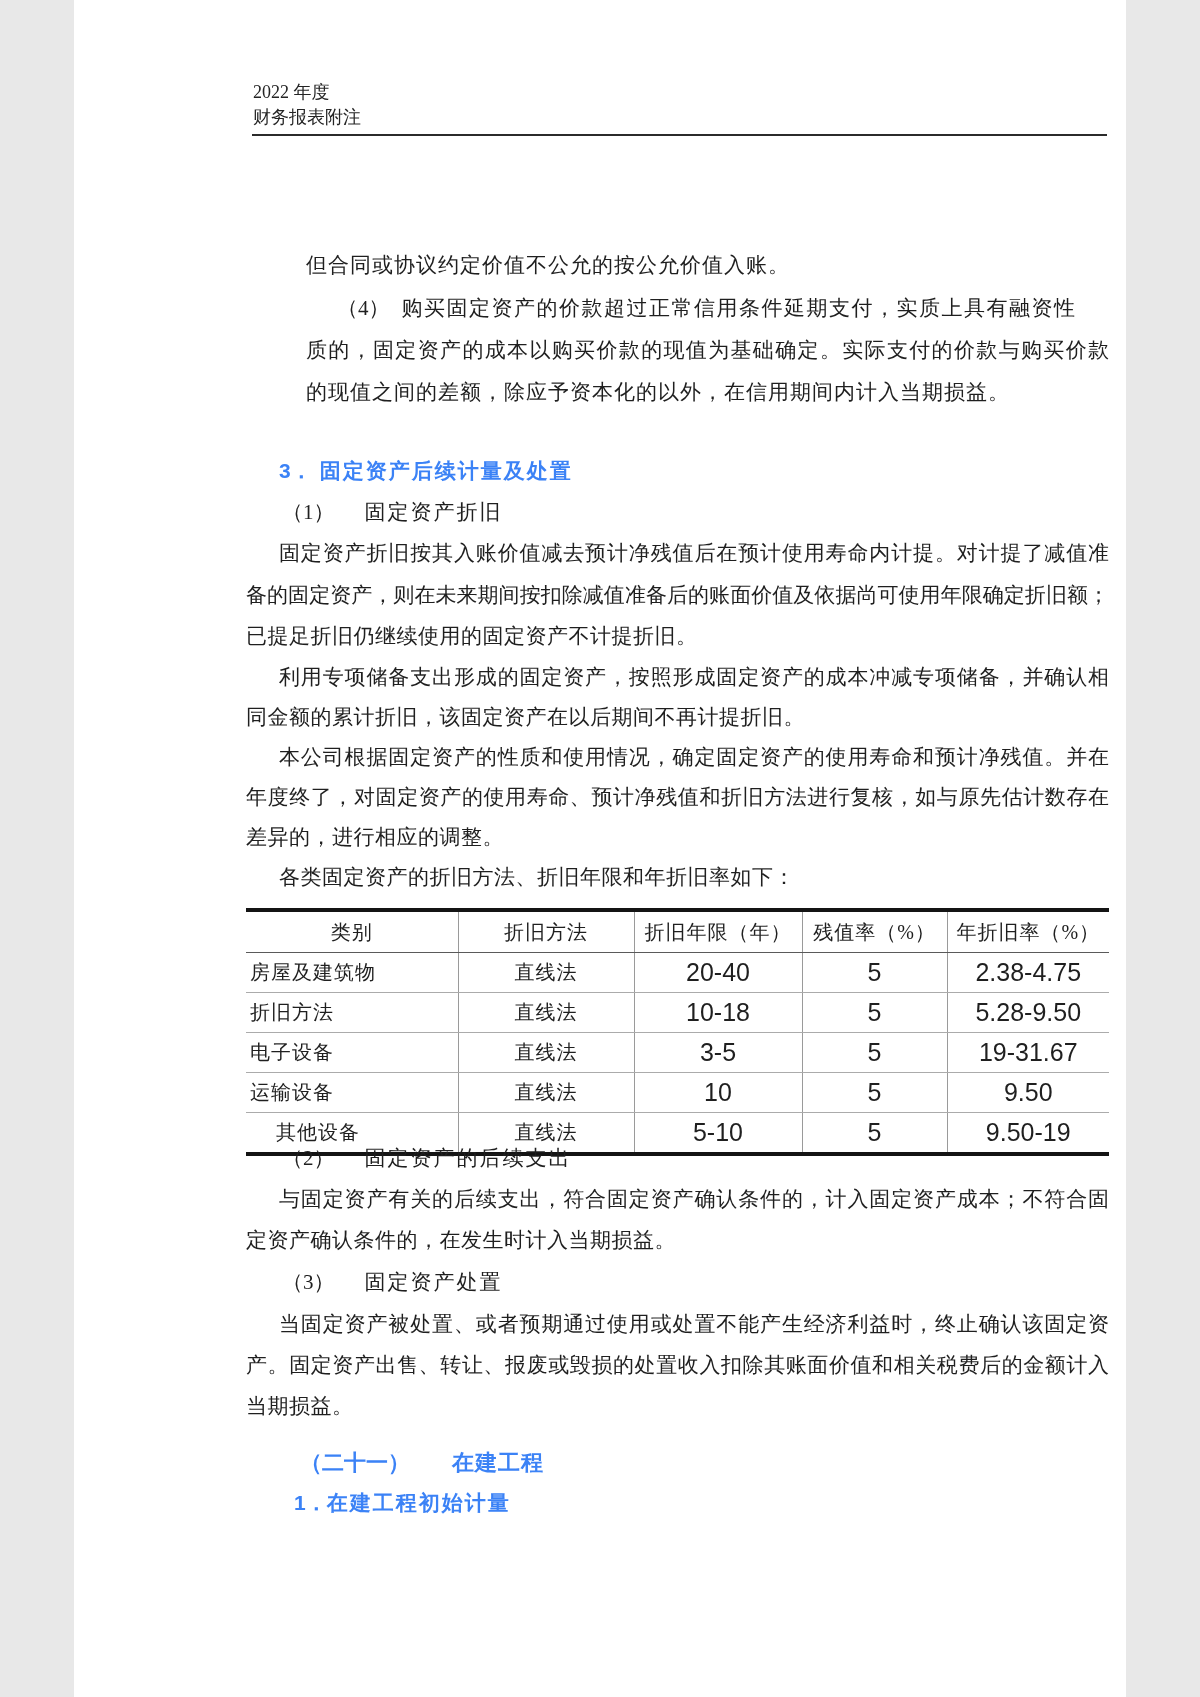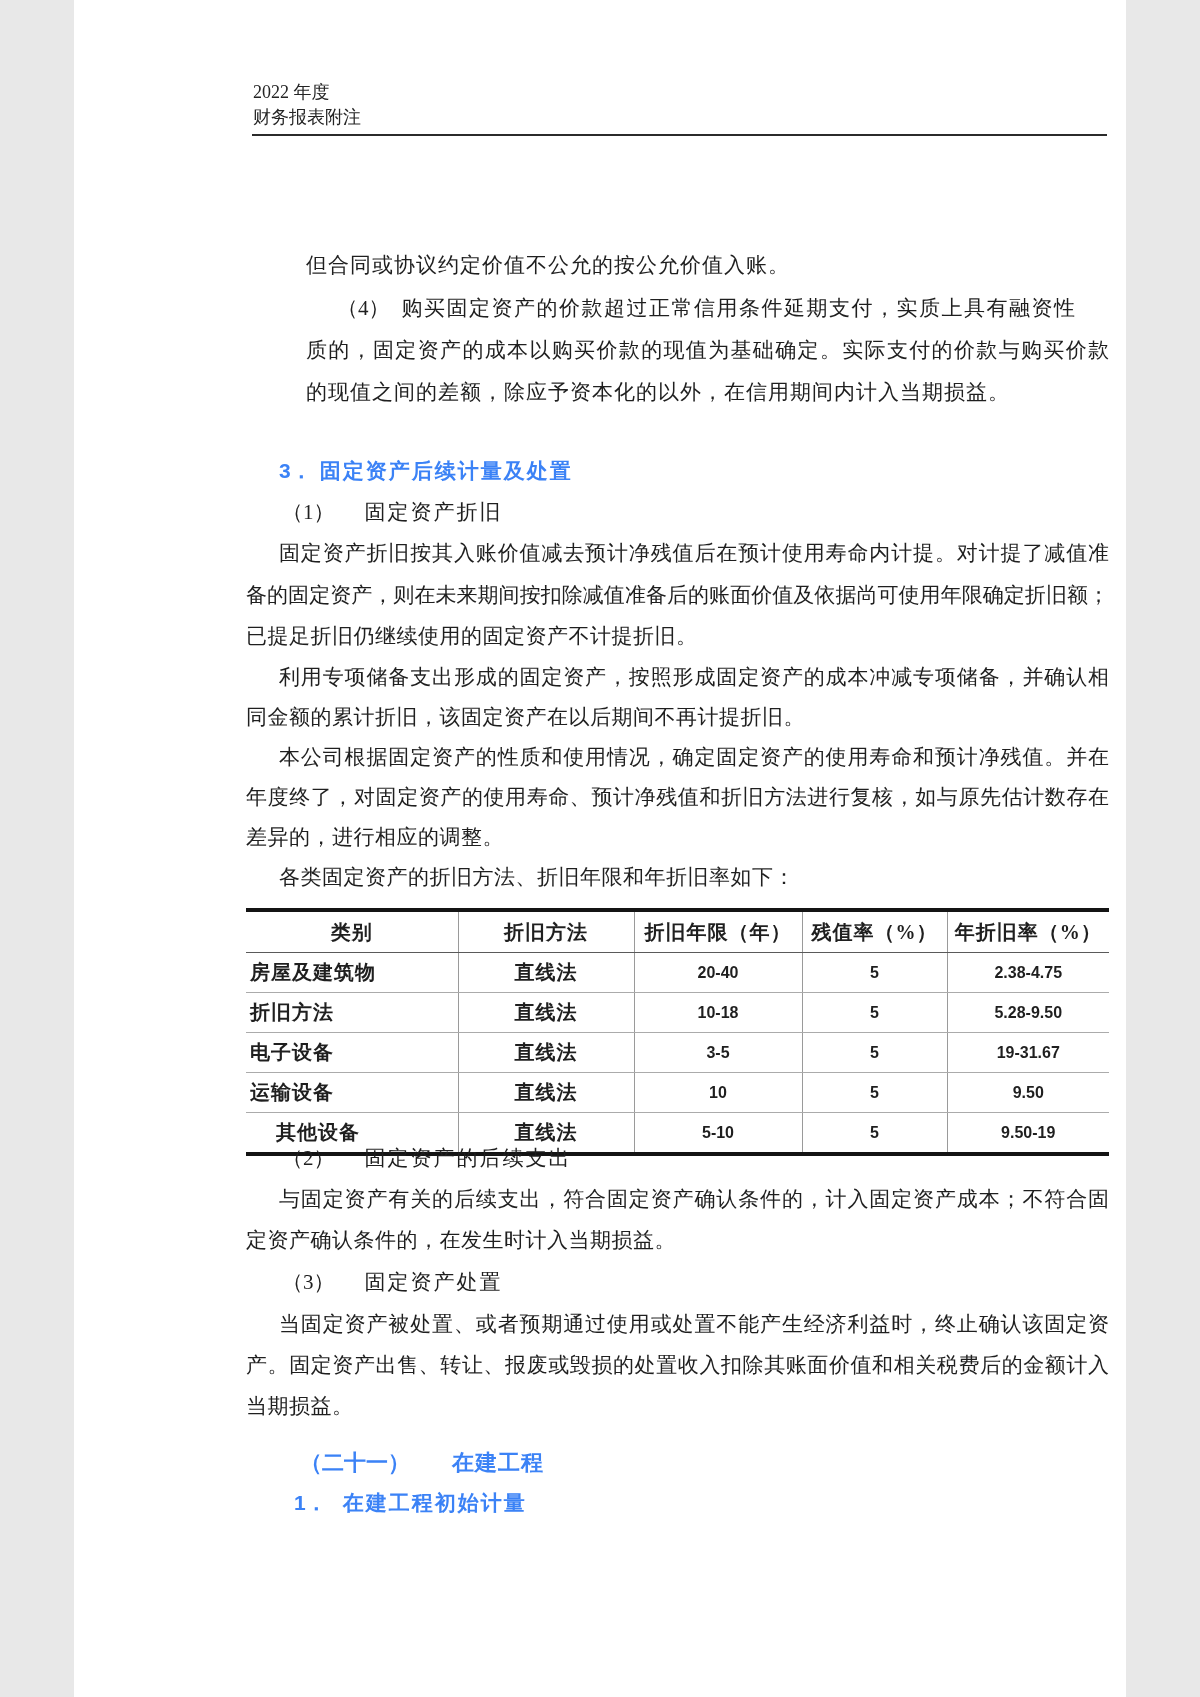--- a/index.html
+++ b/index.html
@@ -10,47 +10,46 @@
   }
   .line{position:absolute;height:40px;line-height:40px;font-size:21px;white-space:nowrap;}
   .just{white-space:normal;text-align:justify;text-align-last:justify;word-break:break-all;overflow:hidden;}
   .ls1{letter-spacing:1px;}
   .ls05{letter-spacing:.5px;}
   .sub-title{margin-left:30px;letter-spacing:2px;text-align:right;}
   .num-gap{margin-left:12px;letter-spacing:1.5px;}
   .hd{font-family:"Liberation Sans","DejaVu Sans",sans-serif;font-weight:700;color:#3b82f6;}
   .hd-title-sm{margin-left:8px;letter-spacing:2px;}
   .hd-title-lg{margin-left:42px;letter-spacing:1px;}
-  .hd-title-n{margin-left:16px;letter-spacing:2px;}
+  .hd-title-n{letter-spacing:2px;}
   
   .ph{position:absolute;left:179px;top:80px;font-size:18px;line-height:25px;color:#242424;}
   .ph-rule{position:absolute;left:178px;top:134px;width:855px;height:2px;background:#2b2b2b;}
   
   .dep-table{
     position:absolute;left:172px;top:908px;width:863px;
     border-collapse:collapse;table-layout:fixed;
     border-top:4px solid #141414;border-bottom:4px solid #141414;
     font-size:20px;color:#1f1f1f;
   }
   .dep-table th{
-    height:38px;font-weight:700;text-align:center;
+    height:38px;font-weight:400;text-align:center;
     border-bottom:1px solid #5a5a5a;border-right:1px solid #9a9a9a;
     letter-spacing:1px;
   }
   .dep-table td{
     height:37px;text-align:center;
     border-bottom:1px solid #ababab;border-right:1px solid #9a9a9a;
     letter-spacing:1px;
-    font-weight:bold;
   }
   .dep-table th:last-child,.dep-table td:last-child{border-right:none;}
   .dep-table tr.last td{border-bottom:none;}
   .dep-table td.cat{text-align:left;padding-left:4px;}
   .dep-table tr.last td.cat{padding-left:30px;}
-  .dep-table td.n{font-family:"Liberation Sans","DejaVu Sans",sans-serif;font-size:16px;letter-spacing:0;}
+  .dep-table td.n{font-family:"Liberation Sans","DejaVu Sans",sans-serif;font-size:25px;letter-spacing:0;}
   
   .footer{position:absolute;left:0;top:1556px;width:1200px;text-align:center;color:#242424;}
   .footer .f-title{font-size:23px;letter-spacing:3px;}
   .footer .f-page{font-size:17px;margin-left:12px;letter-spacing:1px;}
 </style>
 </head>
 <body>
 
 <div class="page">
 

